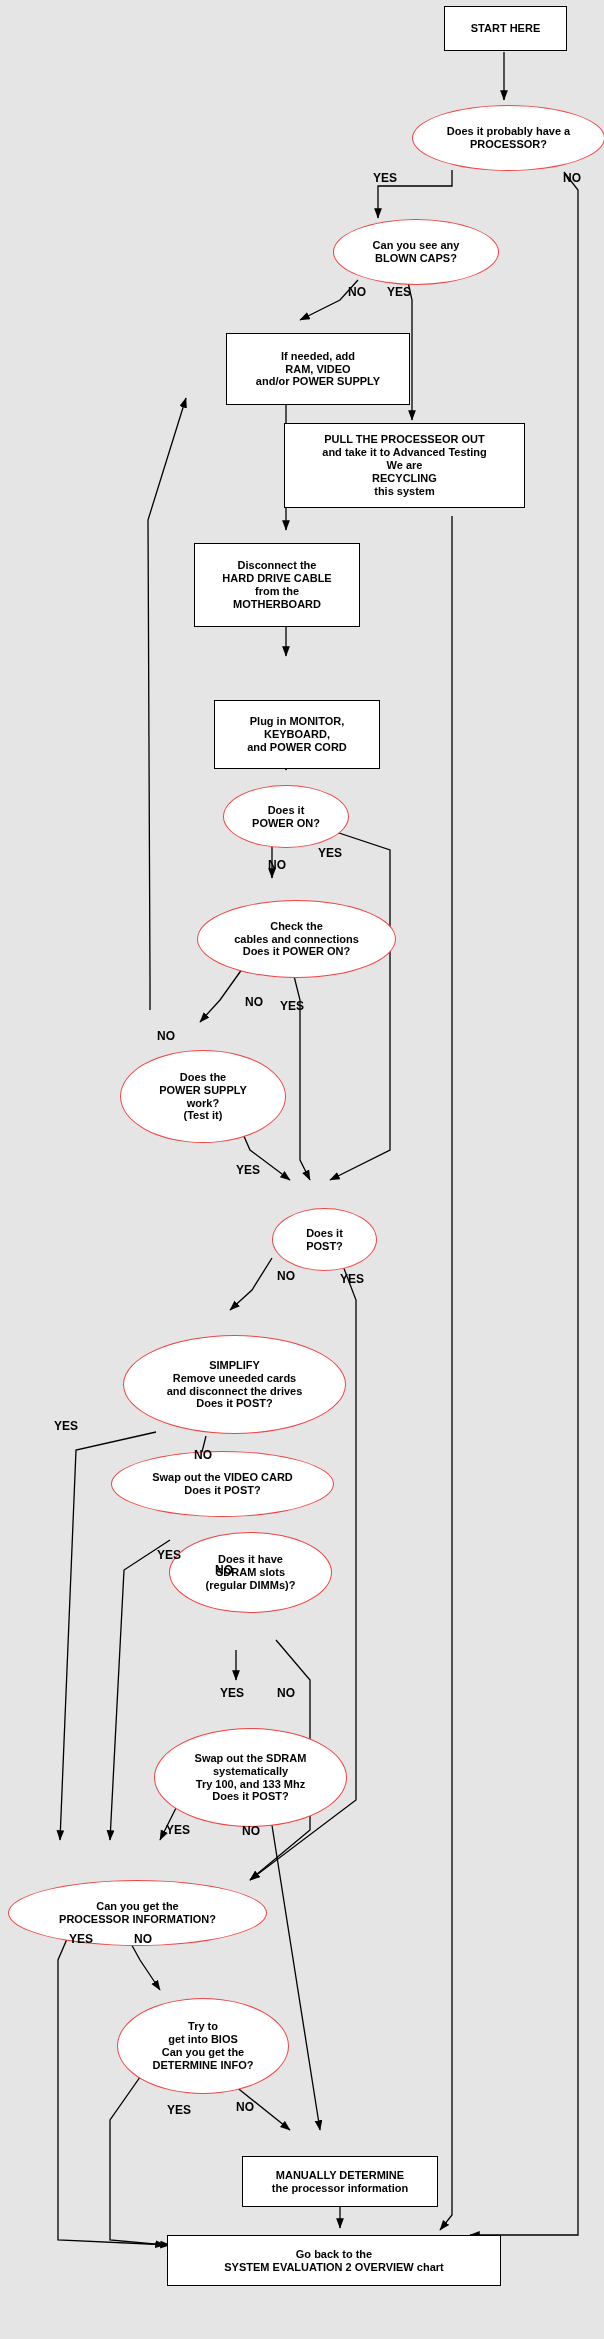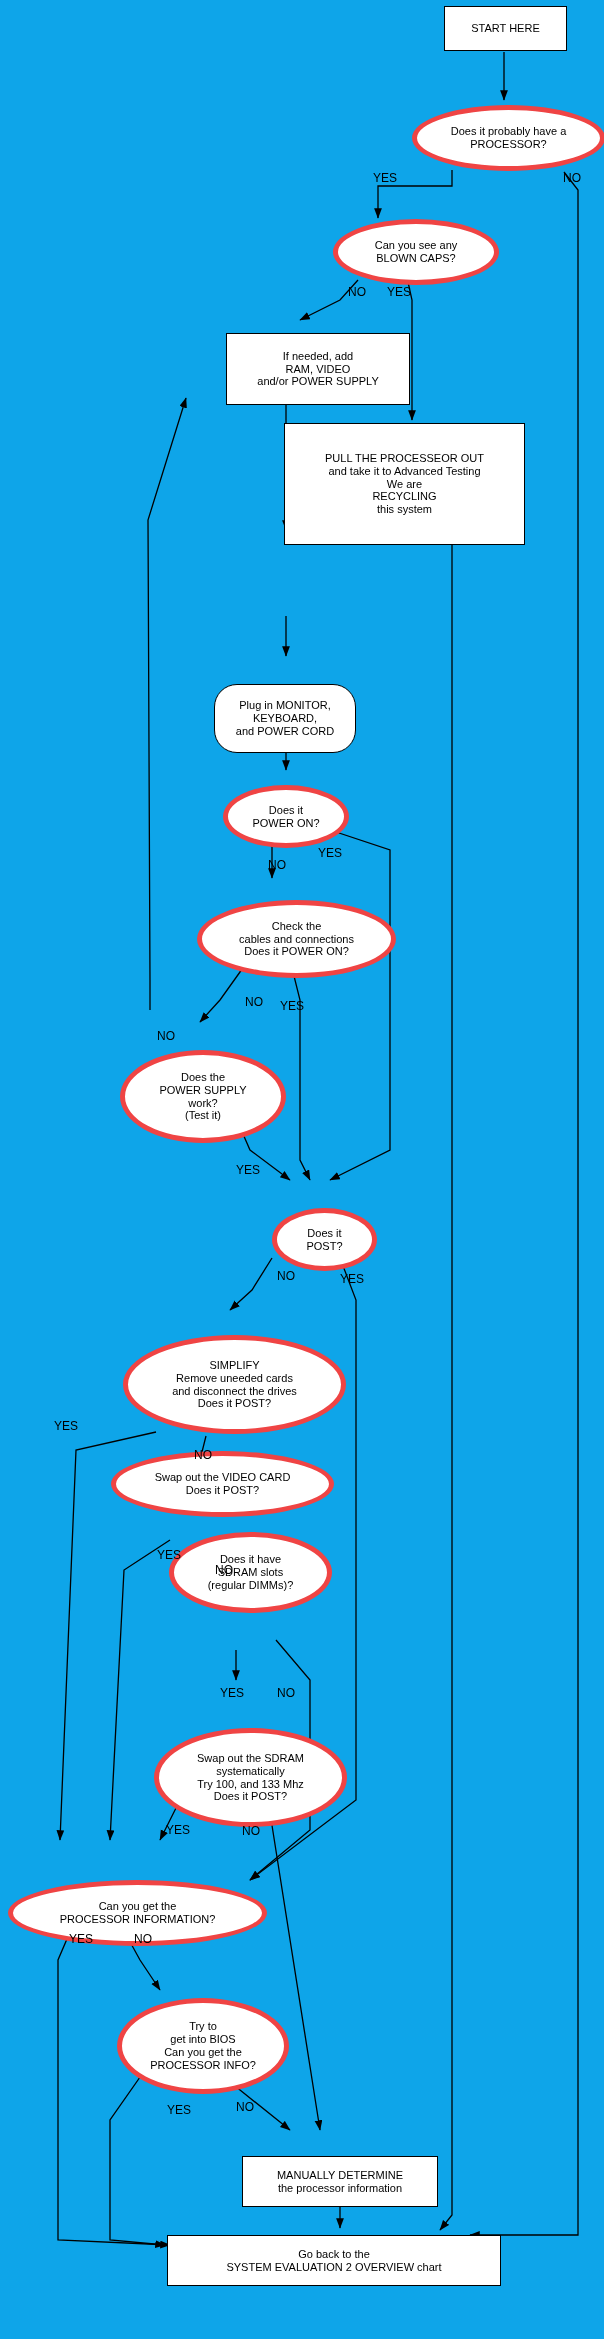--- a/index.html
+++ b/index.html
@@ -4,23 +4,24 @@
 <style>
   html, body {
     margin: 0;
     padding: 0;
     background: #ffffff;
   }
   #canvas {
     position: relative;
     width: 604px;
     height: 2339px;
-    background: #0ea5e9;
+    background: #e5e5e5;
     font-family: "Liberation Sans", sans-serif;
     overflow: hidden;
+    font-weight: bold;
   }
   #edges {
     position: absolute;
     left: 0;
     top: 0;
     width: 604px;
     height: 2339px;
     pointer-events: none;
   }
   .node {
@@ -34,21 +35,21 @@
     font-size: 11px;
     line-height: 1.18;
     white-space: pre-line;
     background: #ffffff;
   }
   .node.box {
     border: 1px solid #000000;
     border-radius: 0;
   }
   .node.ellipse {
-    border: 5px solid #ef4444;
+    border: 1px solid #ef4444;
     border-radius: 50%;
   }
   .edge-label {
     position: absolute;
     font-family: "Liberation Sans", sans-serif;
     font-size: 12px;
     color: #000000;
     white-space: nowrap;
   }
 </style>
@@ -128,26 +129,30 @@
   </svg>
 
   <div class="node box" style="left: 444px; top: 6px; width: 123px; height: 45px;">START HERE</div>
   <div class="node ellipse" style="left: 412px; top: 105px; width: 193px; height: 66px;">Does it probably have a
 PROCESSOR?</div>
   <div class="node ellipse" style="left: 333px; top: 219px; width: 166px; height: 66px;">Can you see any
 BLOWN CAPS?</div>
   <div class="node box" style="left: 190px; top: 333px; width: 184px; height: 72px; margin-left: 36px;">If needed, add
 RAM, VIDEO
 and/or POWER SUPPLY</div>
-  <div class="node box" style="width: 241px; height: 122px; left: 284px; top: 423px;">PULL THE PROCESSEOR OUT
+  <div class="node box" style="width: 241px; height: 85px; left: 284px; top: 423px;">PULL THE PROCESSEOR OUT
 and take it to Advanced Testing
 We are
 RECYCLING
 this system</div>
-  <div class="node box" style="left: 214px; top: 684px; width: 142px; height: 69px; border-radius: 23px;">Plug in MONITOR,
+  <div class="node box" style="left: 194px; top: 543px; width: 166px; height: 84px;">Disconnect the
+HARD DRIVE CABLE
+from the
+MOTHERBOARD</div>
+  <div class="node box" style="left: 214px; top: 700px; width: 166px; height: 69px;">Plug in MONITOR,
 KEYBOARD,
 and POWER CORD</div>
   <div class="node ellipse" style="left: 223px; top: 785px; width: 126px; height: 63px;">Does it
 POWER ON?</div>
   <div class="node ellipse" style="left: 120px; top: 1050px; width: 166px; height: 93px;">Does the
 POWER SUPPLY
 work?
 (Test it)</div>
   <div class="node ellipse" style="left: 197px; top: 900px; width: 199px; height: 78px;">Check the
 cables and connections
@@ -165,21 +170,21 @@
 (regular DIMMs)?</div>
   <div class="node ellipse" style="left: 154px; top: 1728px; width: 193px; height: 99px;">Swap out the SDRAM
 systematically
 Try 100, and 133 Mhz
 Does it POST?</div>
   <div class="node ellipse" style="left: 8px; top: 1880px; width: 259px; height: 66px;">Can you get the
 PROCESSOR INFORMATION?</div>
   <div class="node ellipse" style="left: 117px; top: 1998px; width: 172px; height: 96px;">Try to
 get into BIOS
 Can you get the
-PROCESSOR INFO?</div>
+DETERMINE INFO?</div>
   <div class="node box" style="left: 242px; top: 2156px; width: 196px; height: 51px;">MANUALLY DETERMINE
 the processor information</div>
   <div class="node box" style="left: 167px; top: 2235px; width: 334px; height: 51px;">Go back to the
 SYSTEM EVALUATION 2 OVERVIEW chart</div>
 
   <div class="edge-label" style="left: 373px; top: 171px;">YES</div>
   <div class="edge-label" style="left: 563px; top: 171px;">NO</div>
   <div class="edge-label" style="left: 348px; top: 285px;">NO</div>
   <div class="edge-label" style="left: 387px; top: 285px;">YES</div>
   <div class="edge-label" style="left: 268px; top: 858px;">NO</div>

